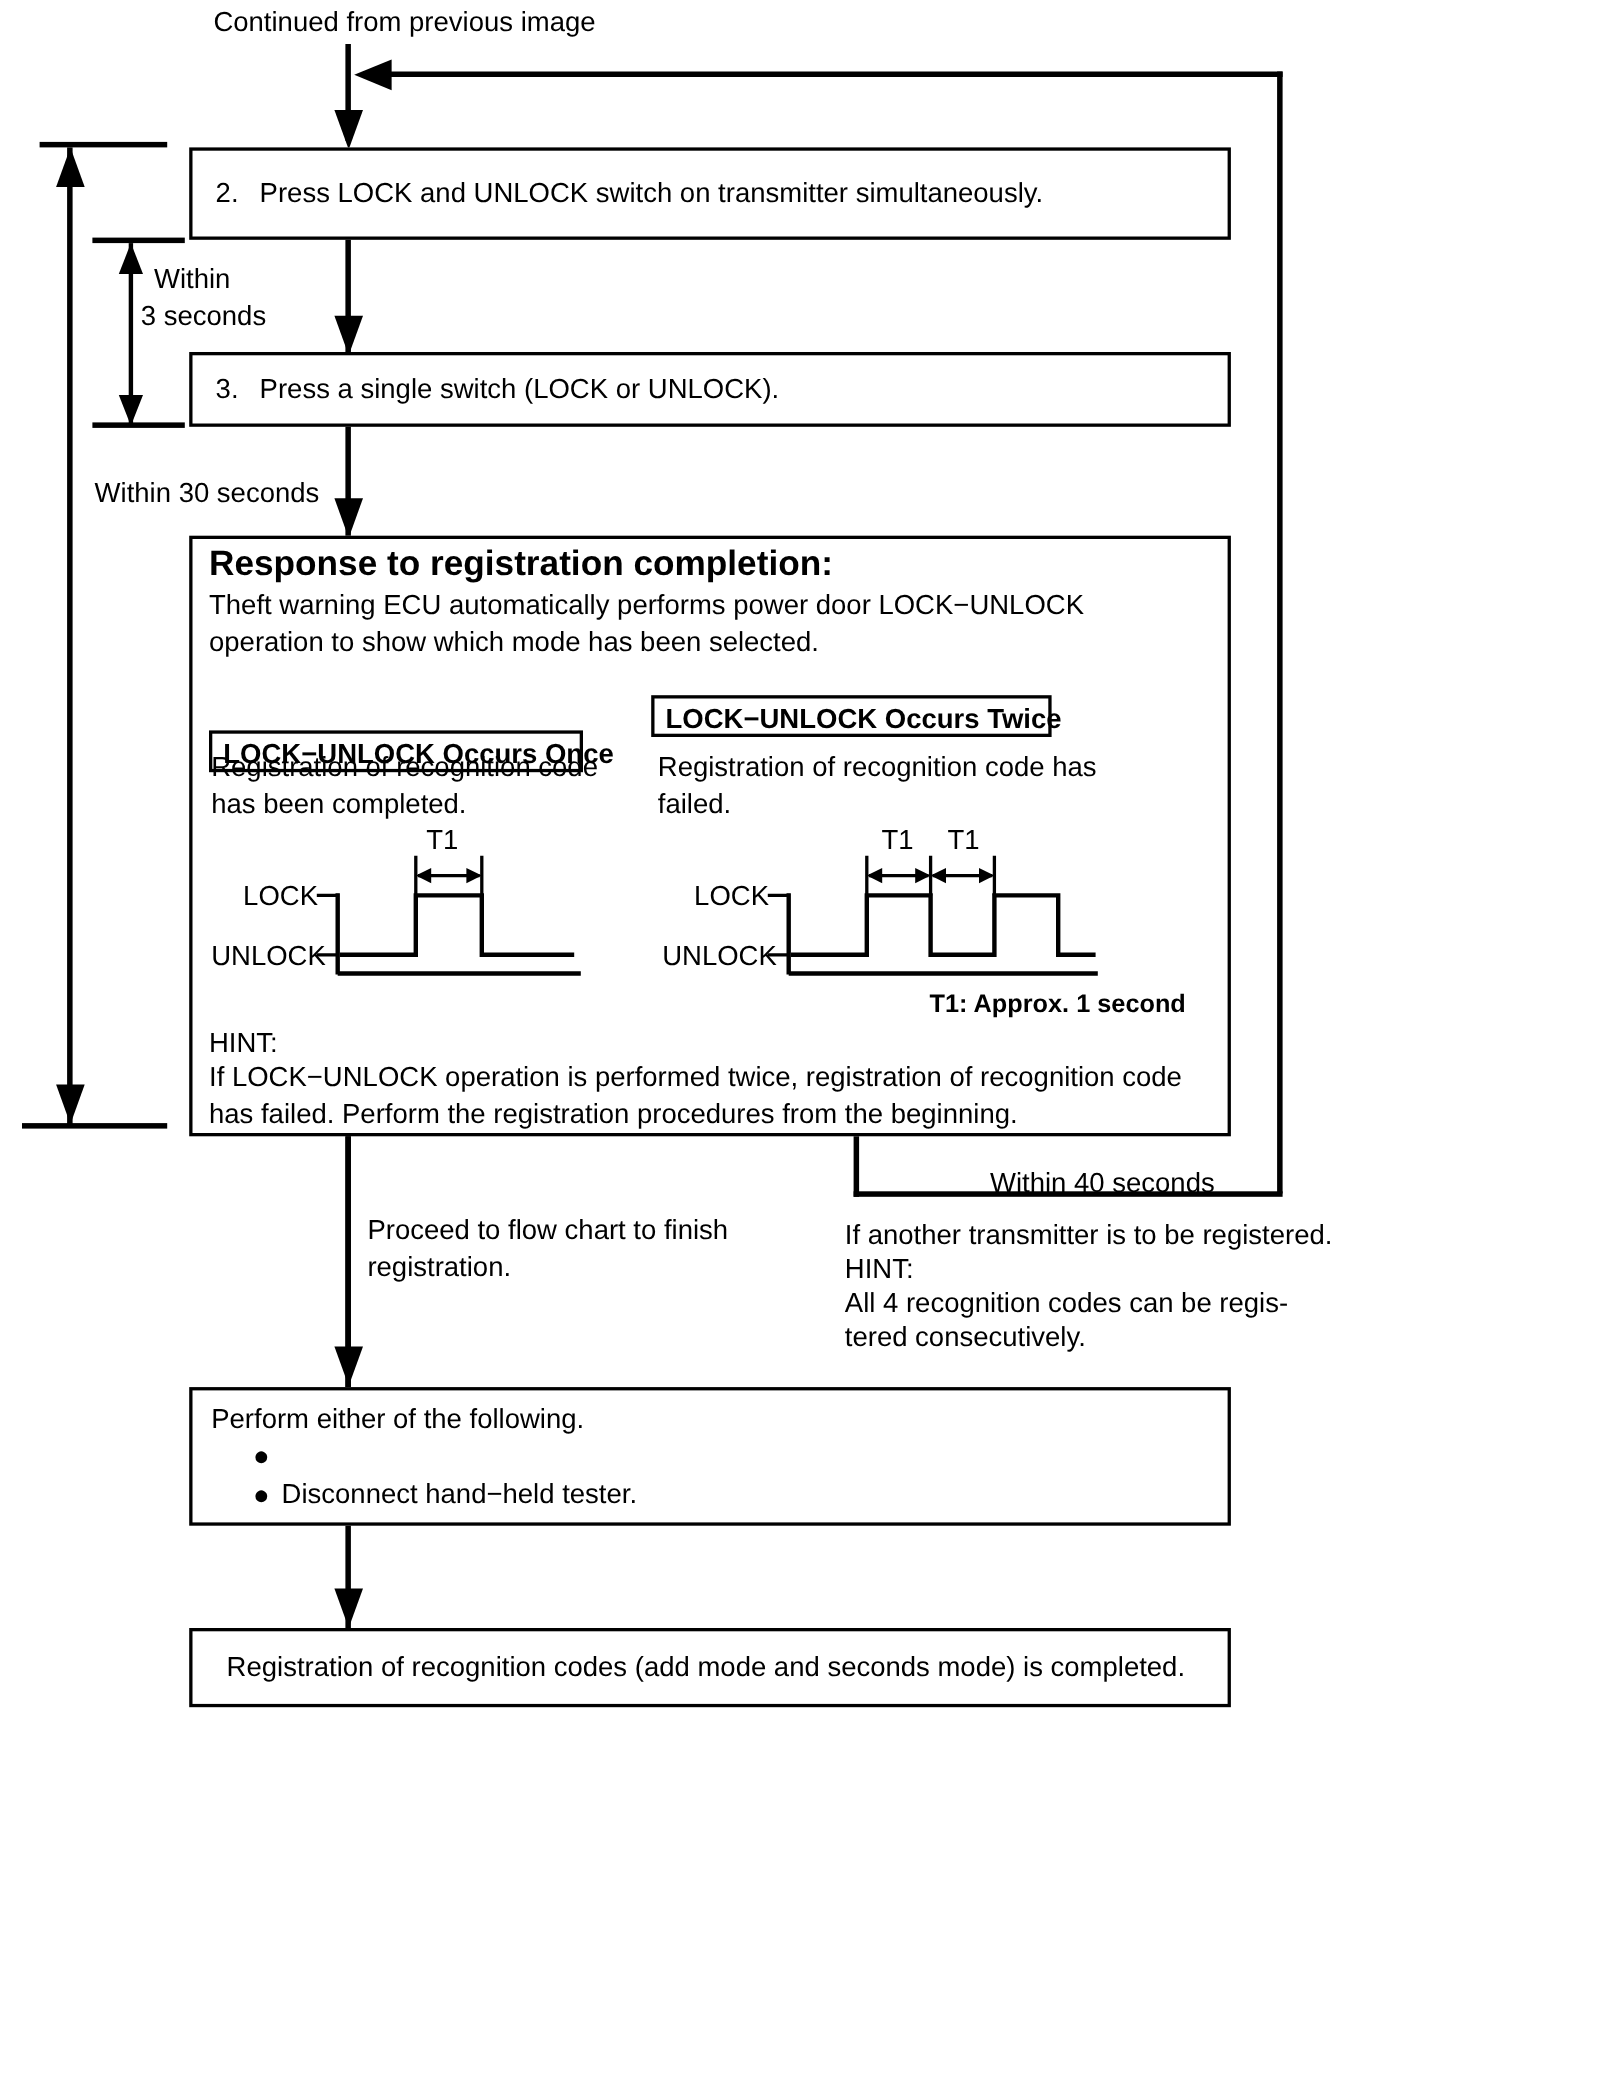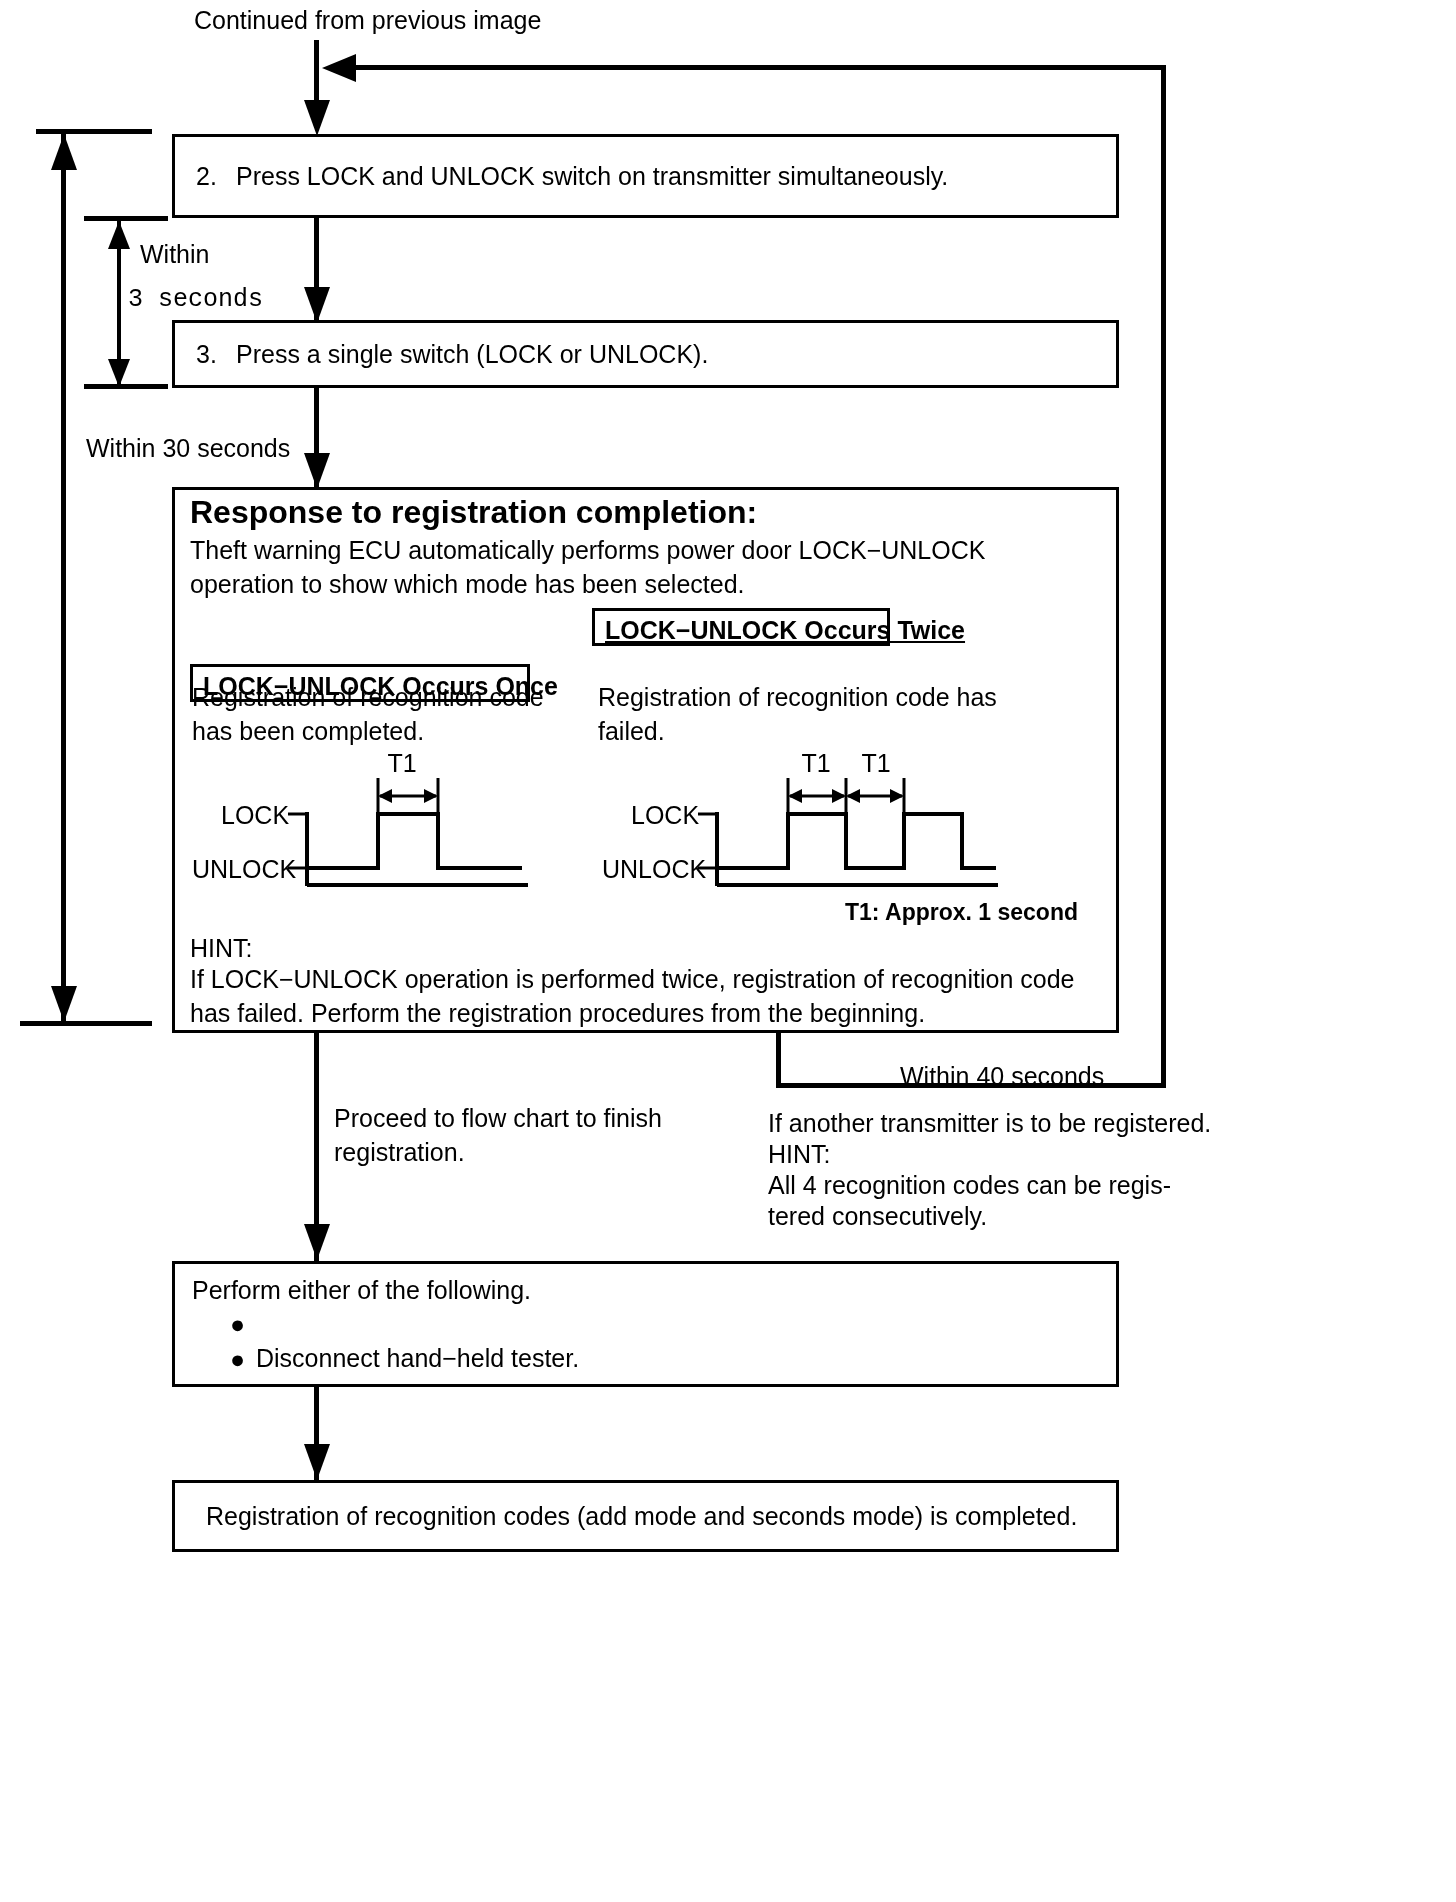--- a/index.html
+++ b/index.html
@@ -124,21 +124,21 @@
   <div class="arrow-up" style="left:51px; top:134px;"></div>
   <div class="arrow-down" style="left:51px; top:986px;"></div>
   <div class="txt" style="left:86px; top:430px;">Within 30 seconds</div>
 
   <div class="hline" style="left:84px; top:216px; width:84px; height:5px;"></div>
   <div class="hline" style="left:84px; top:384px; width:84px; height:5px;"></div>
   <div class="thinv" style="left:117px; top:221px; width:4px; height:166px;"></div>
   <div class="dim-up" style="left:108px; top:221px;"></div>
   <div class="dim-down" style="left:108px; top:359px;"></div>
   <div class="txt" style="left:140px; top:236px;">Within</div>
-  <div class="txt" style="left:128px; top:282px;font-family:Liberation Mono, monospace;">3 seconds</div>
+  <div class="txt" style="left:128px; top:269px;">3 seconds</div>
 
   <div class="box" style="left:172px; top:134px; width:947px; height:84px;"></div>
   <div class="box-label" style="left:196px; top:159px;">2.</div>
   <div class="box-label" style="left:236px; top:159px;">Press LOCK and UNLOCK switch on transmitter simultaneously.</div>
 
   <div class="vline" style="left:314px; top:218px; width:5px; height:104px;"></div>
   <div class="arrow-down" style="left:304px; top:287px;"></div>
 
   <div class="box" style="left:172px; top:320px; width:947px; height:68px;"></div>
   <div class="box-label" style="left:196px; top:337px;">3.</div>
@@ -175,21 +175,21 @@
       <line x1="97" y1="60" x2="97" y2="134" stroke="#000" stroke-width="4"></line>
 
       <line x1="97" y1="133" x2="318" y2="133" stroke="#000" stroke-width="4"></line>
 
       <polyline points="99,116 168,116 168,62 228,62 228,116 312,116" fill="none" stroke="#000" stroke-width="4"></polyline>
     </svg>
   </div>
   <div class="txt" style="left:221px; top:797px; font-size:25px;">LOCK</div>
   <div class="txt" style="left:192px; top:851px; font-size:25px;">UNLOCK</div>
 
-  <div class="tagbox" style="left:592px; top:608px; width:298px; height:38px;text-decoration:underline;">LOCK−UNLOCK Occurs Twice</div>
+  <div class="tagbox" style="left:592px; top:632px; width:364px; height:38px;">LOCK−UNLOCK Occurs Twice</div>
 
   <div class="txt wrap" style="left:598px; top:680px; width:470px; line-height:34px;">Registration of recognition code has failed.</div>
 
   <div class="wave" style="left:620px; top:752px; width:390px; height:140px;">
     <svg width="390" height="140" viewBox="0 0 390 140" aria-hidden="true">
 
       <text x="196" y="20" font-family="Liberation Sans, sans-serif" font-size="25" fill="#000" text-anchor="middle">T1</text>
       <text x="256" y="20" font-family="Liberation Sans, sans-serif" font-size="25" fill="#000" text-anchor="middle">T1</text>
 
       <line x1="168" y1="26" x2="168" y2="62" stroke="#000" stroke-width="3"></line>

